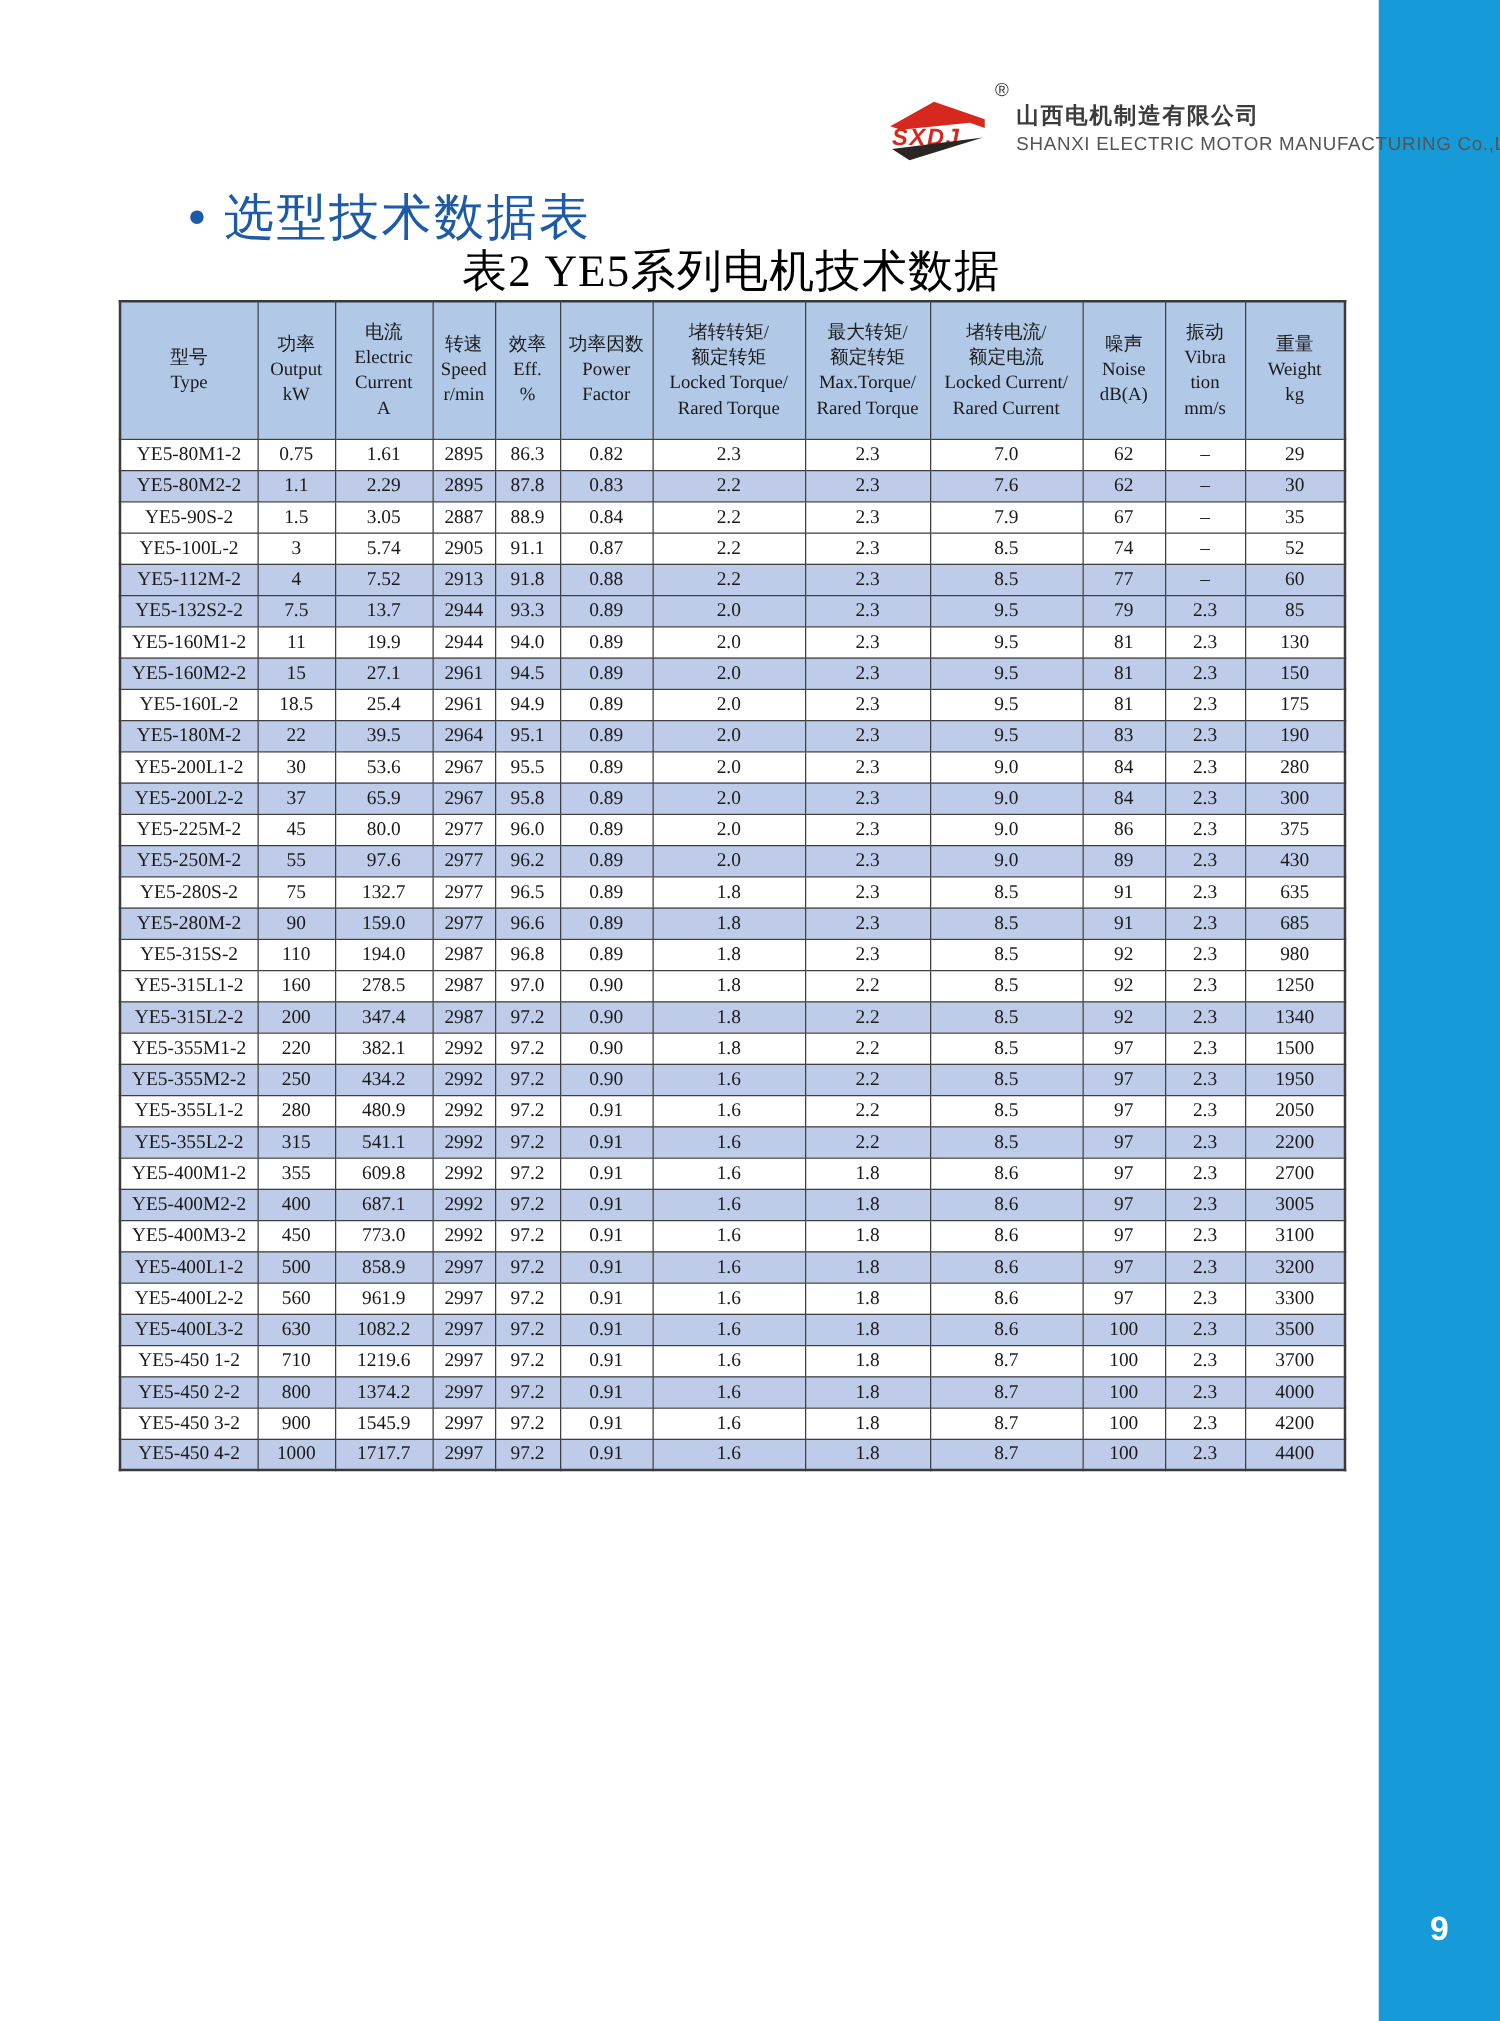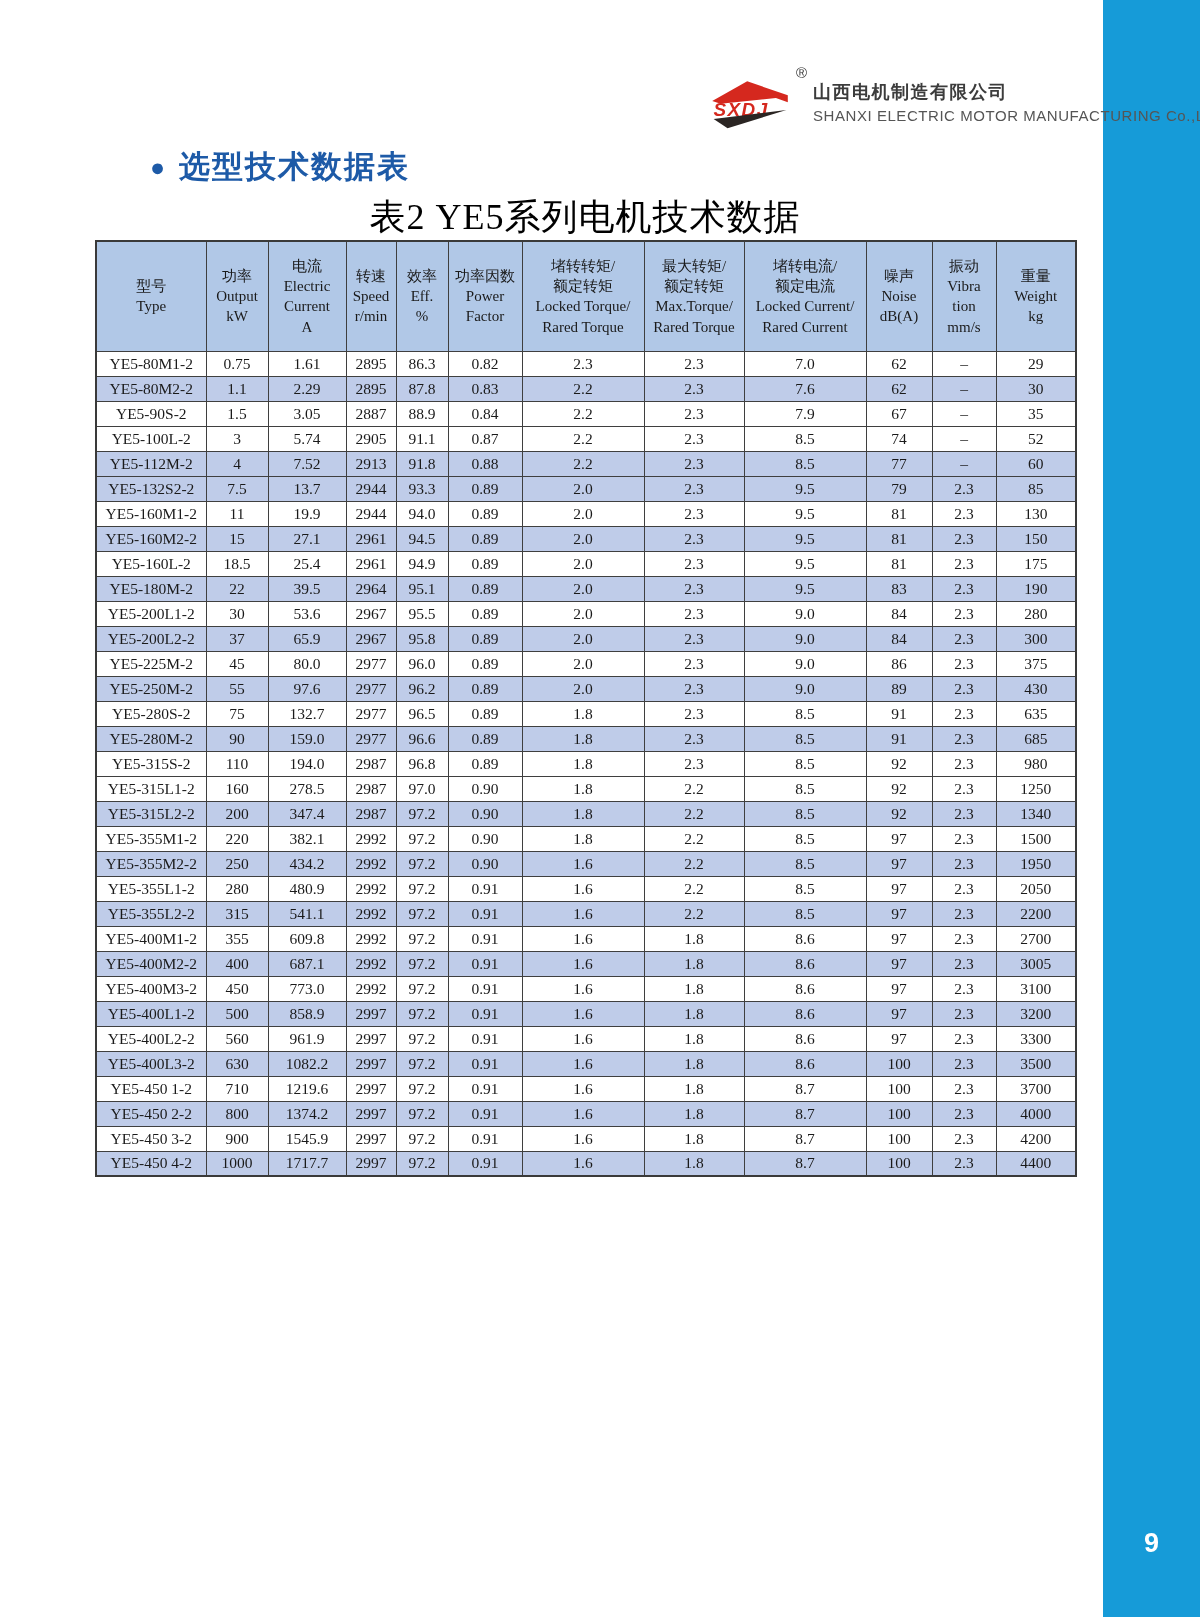--- a/index.html
+++ b/index.html
@@ -48,21 +48,21 @@
   }
 
   
   .section-title {
     position:absolute; top:146px; left:150px;
     display:flex; align-items:center;
     color:#1d5aa7;
     font-family:"Liberation Sans",sans-serif;
   }
   .section-title .bullet { font-size:25px; line-height:1; margin-right:14px; }
-  .section-title .txt { font-size:31px; font-weight:bold; letter-spacing:2px;text-align:right; }
+  .section-title .txt { font-size:40px; font-weight:normal; letter-spacing:2px;text-align:right; }
 
   
   .table-caption {
     position:absolute; top:193px; left:95px; width:980px;
     text-align:center;
     font-size:36px; color:#000;
     letter-spacing:1px;
   }
 
   

